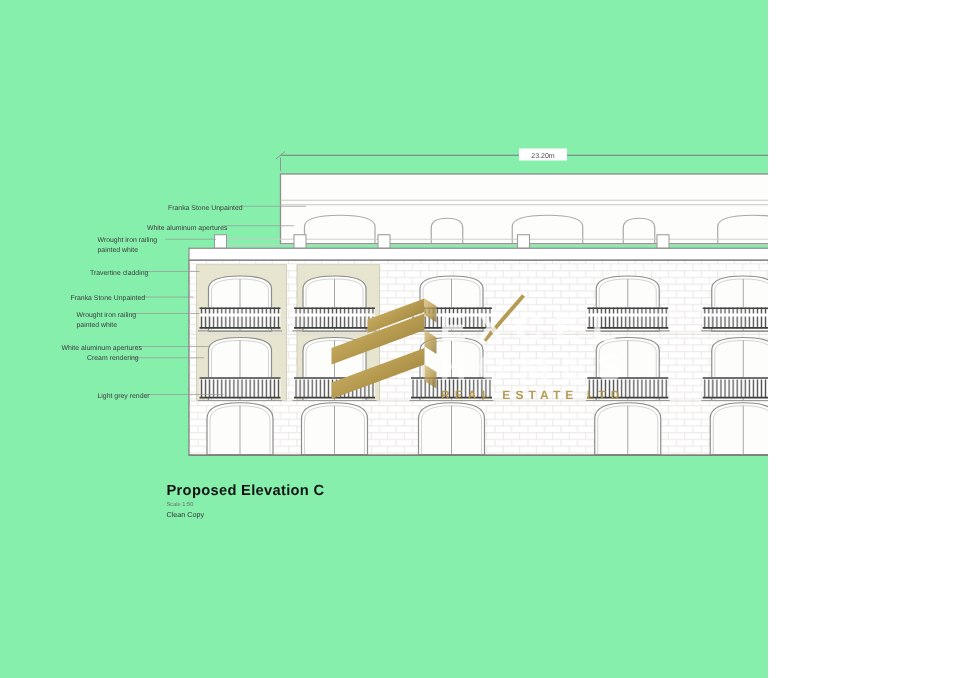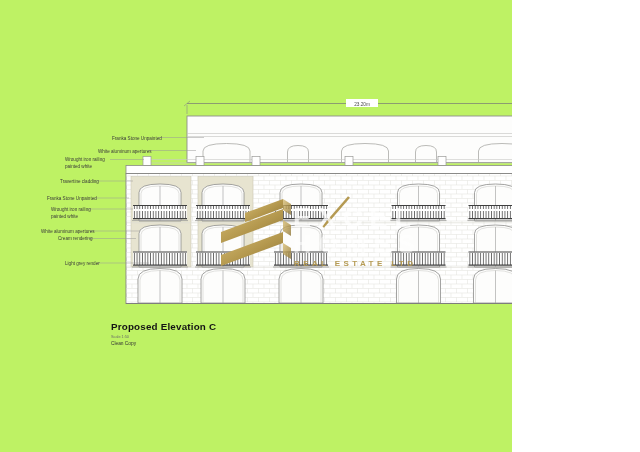--- a/index.html
+++ b/index.html
@@ -1,16 +1,16 @@
 <!DOCTYPE html>
 <html><head>
 <meta charset="utf-8">
 <style>
   html,body{margin:0;padding:0;background:#ffffff;}
-  .canvas{position:relative;width:512px;height:452px;background:#bef264;overflow:hidden;
+  .canvas{position:relative;width:512px;height:452px;background:#86efac;overflow:hidden;
           font-family:"Liberation Sans", sans-serif;}
   svg text{font-family:"Liberation Sans", sans-serif;}
   .ann{fill:#3a3a3a;font-size:4.6px;}
   .dim{fill:#4a4a4a;font-size:4.7px;}
   .ttl{fill:#141414;font-size:9.8px;font-weight:bold;letter-spacing:0.2px;}
   .sub{fill:#6a6a6a;font-size:3.8px;}
   .cpy{fill:#333333;font-size:4.8px;}
   .wm1{fill:#ffffff;opacity:0.72;font-weight:bold;font-size:27px;letter-spacing:7px;}
   .wm2{fill:#ffffff;opacity:0.50;font-weight:bold;font-size:25px;letter-spacing:7.5px;}
   .wm3{opacity:0.95;font-weight:bold;font-size:8px;letter-spacing:3.4px;}

